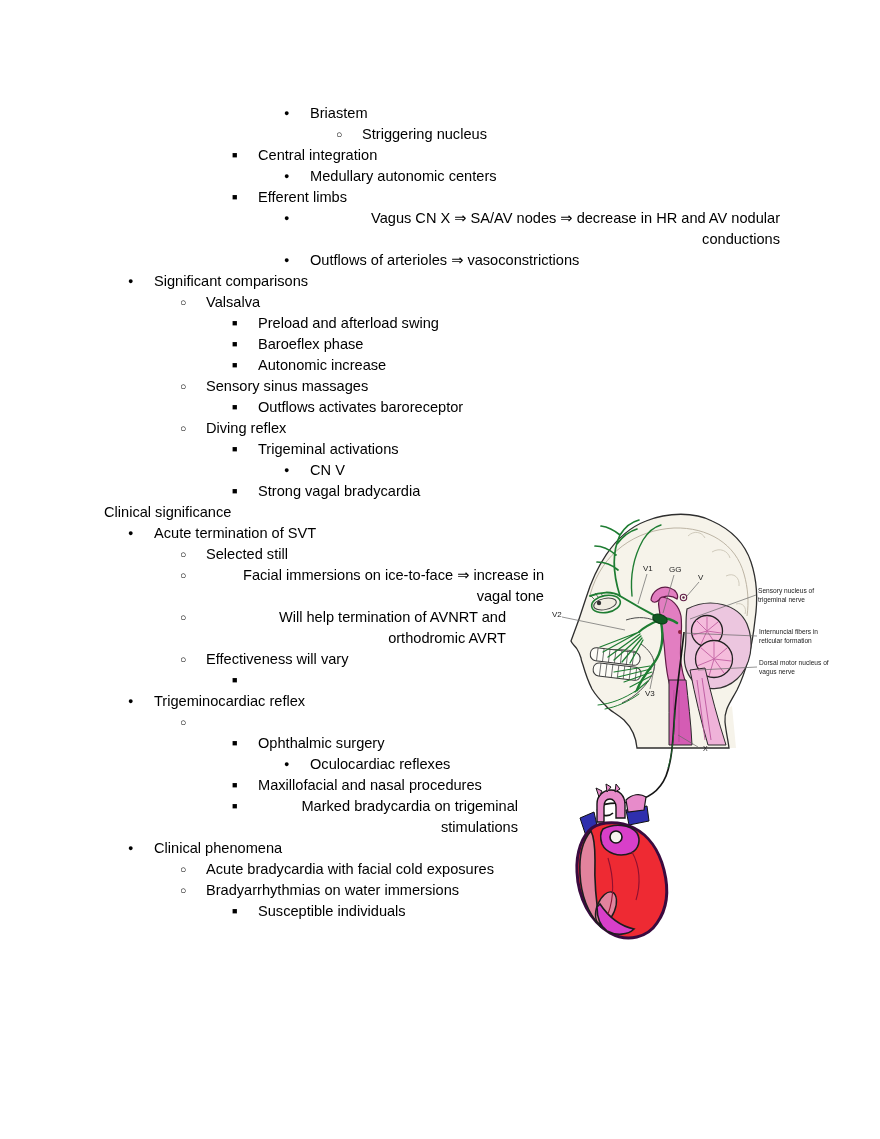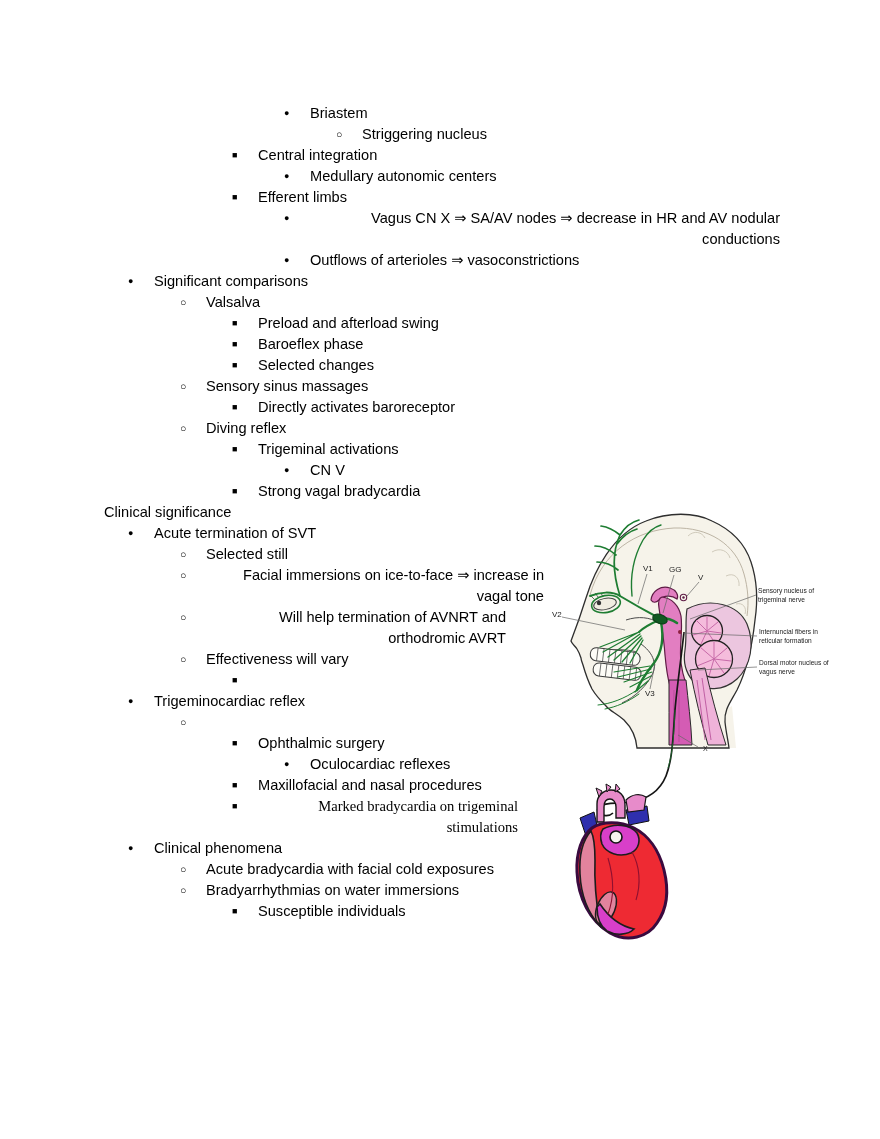--- a/index.html
+++ b/index.html
@@ -68,29 +68,29 @@
       <div class="li lvl3">
         <span class="marker square">■</span>
         <span class="txt">Preload and afterload swing</span>
       </div>
       <div class="li lvl3">
         <span class="marker square">■</span>
         <span class="txt">Baroeflex phase</span>
       </div>
       <div class="li lvl3">
         <span class="marker square">■</span>
-        <span class="txt">Selected changes</span>
+        <span class="txt">Autonomic increase</span>
       </div>
       <div class="li lvl2">
         <span class="marker circle">○</span>
         <span class="txt">Sensory sinus massages</span>
       </div>
       <div class="li lvl3">
         <span class="marker square">■</span>
-        <span class="txt">Directly activates baroreceptor</span>
+        <span class="txt">Outflows activates baroreceptor</span>
       </div>
       <div class="li lvl2">
         <span class="marker circle">○</span>
         <span class="txt">Diving reflex</span>
       </div>
       <div class="li lvl3">
         <span class="marker square">■</span>
         <span class="txt">Trigeminal activations</span>
       </div>
       <div class="li lvl4">
@@ -141,21 +141,21 @@
       <div class="li lvl4">
         <span class="marker disc">●</span>
         <span class="txt">Oculocardiac reflexes</span>
       </div>
       <div class="li lvl3">
         <span class="marker square">■</span>
         <span class="txt">Maxillofacial and nasal procedures</span>
       </div>
       <div class="li lvl3">
         <span class="marker square">■</span>
-        <span class="txt" style="max-width: 260px; font-family: Liberation Serif, serif;">Marked bradycardia on trigeminal stimulations</span>
+        <span class="txt" style="max-width: 260px;">Marked bradycardia on trigeminal stimulations</span>
       </div>
       <div class="li lvl1">
         <span class="marker disc">●</span>
         <span class="txt">Clinical phenomena</span>
       </div>
       <div class="li lvl2">
         <span class="marker circle">○</span>
         <span class="txt">Acute bradycardia with facial cold exposures</span>
       </div>
       <div class="li lvl2">

